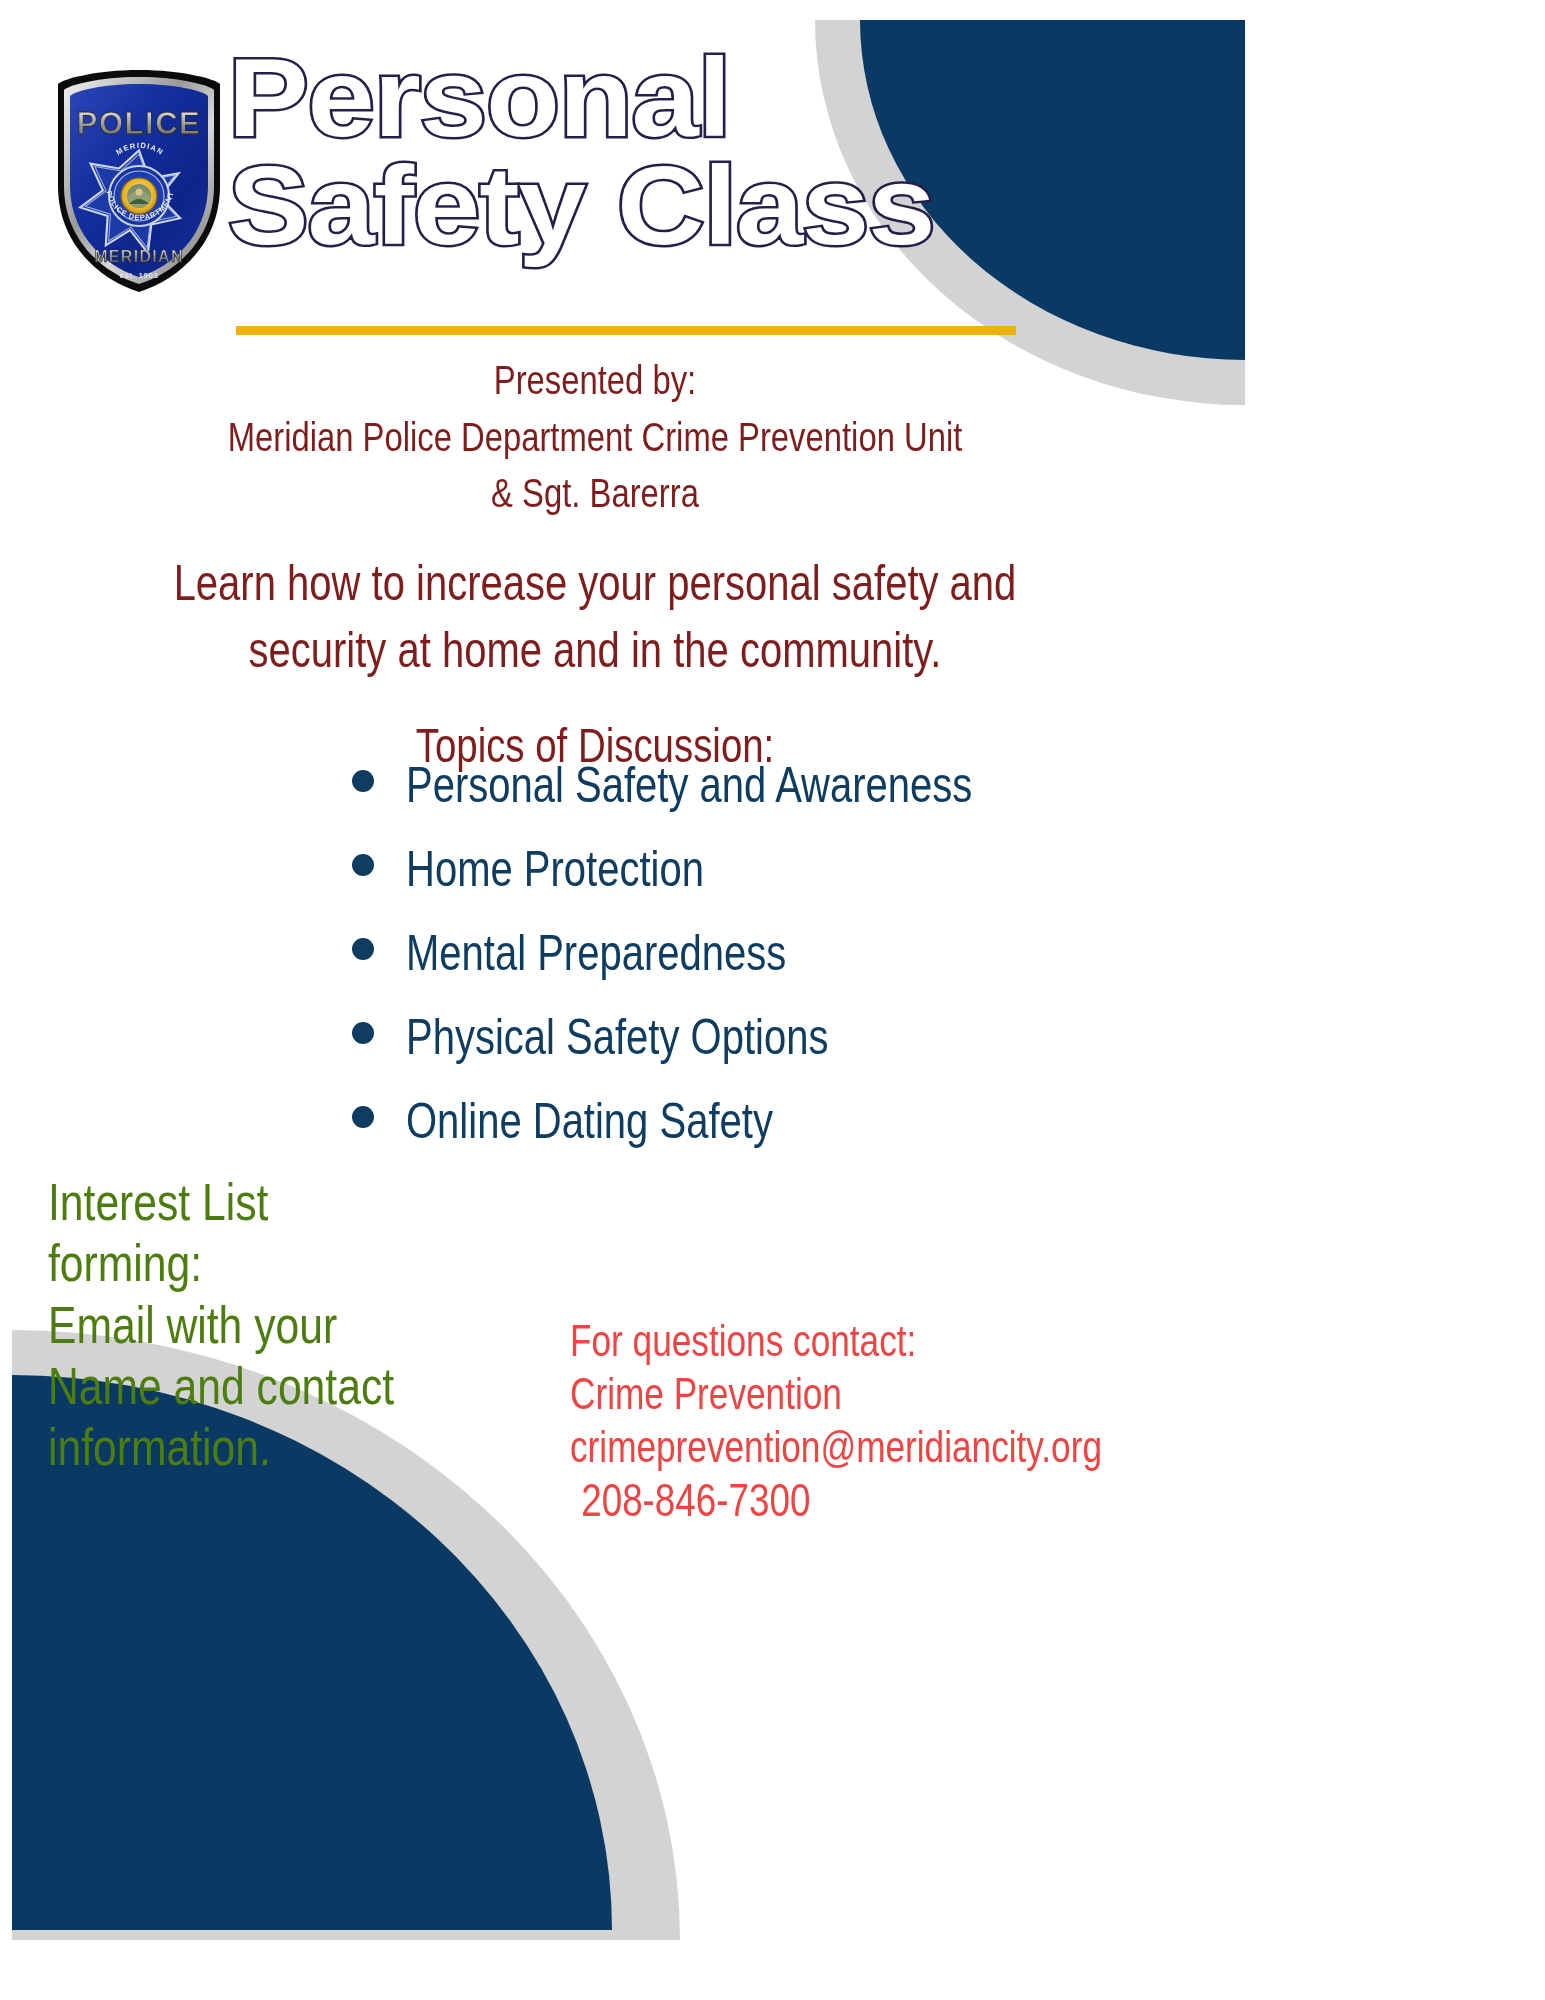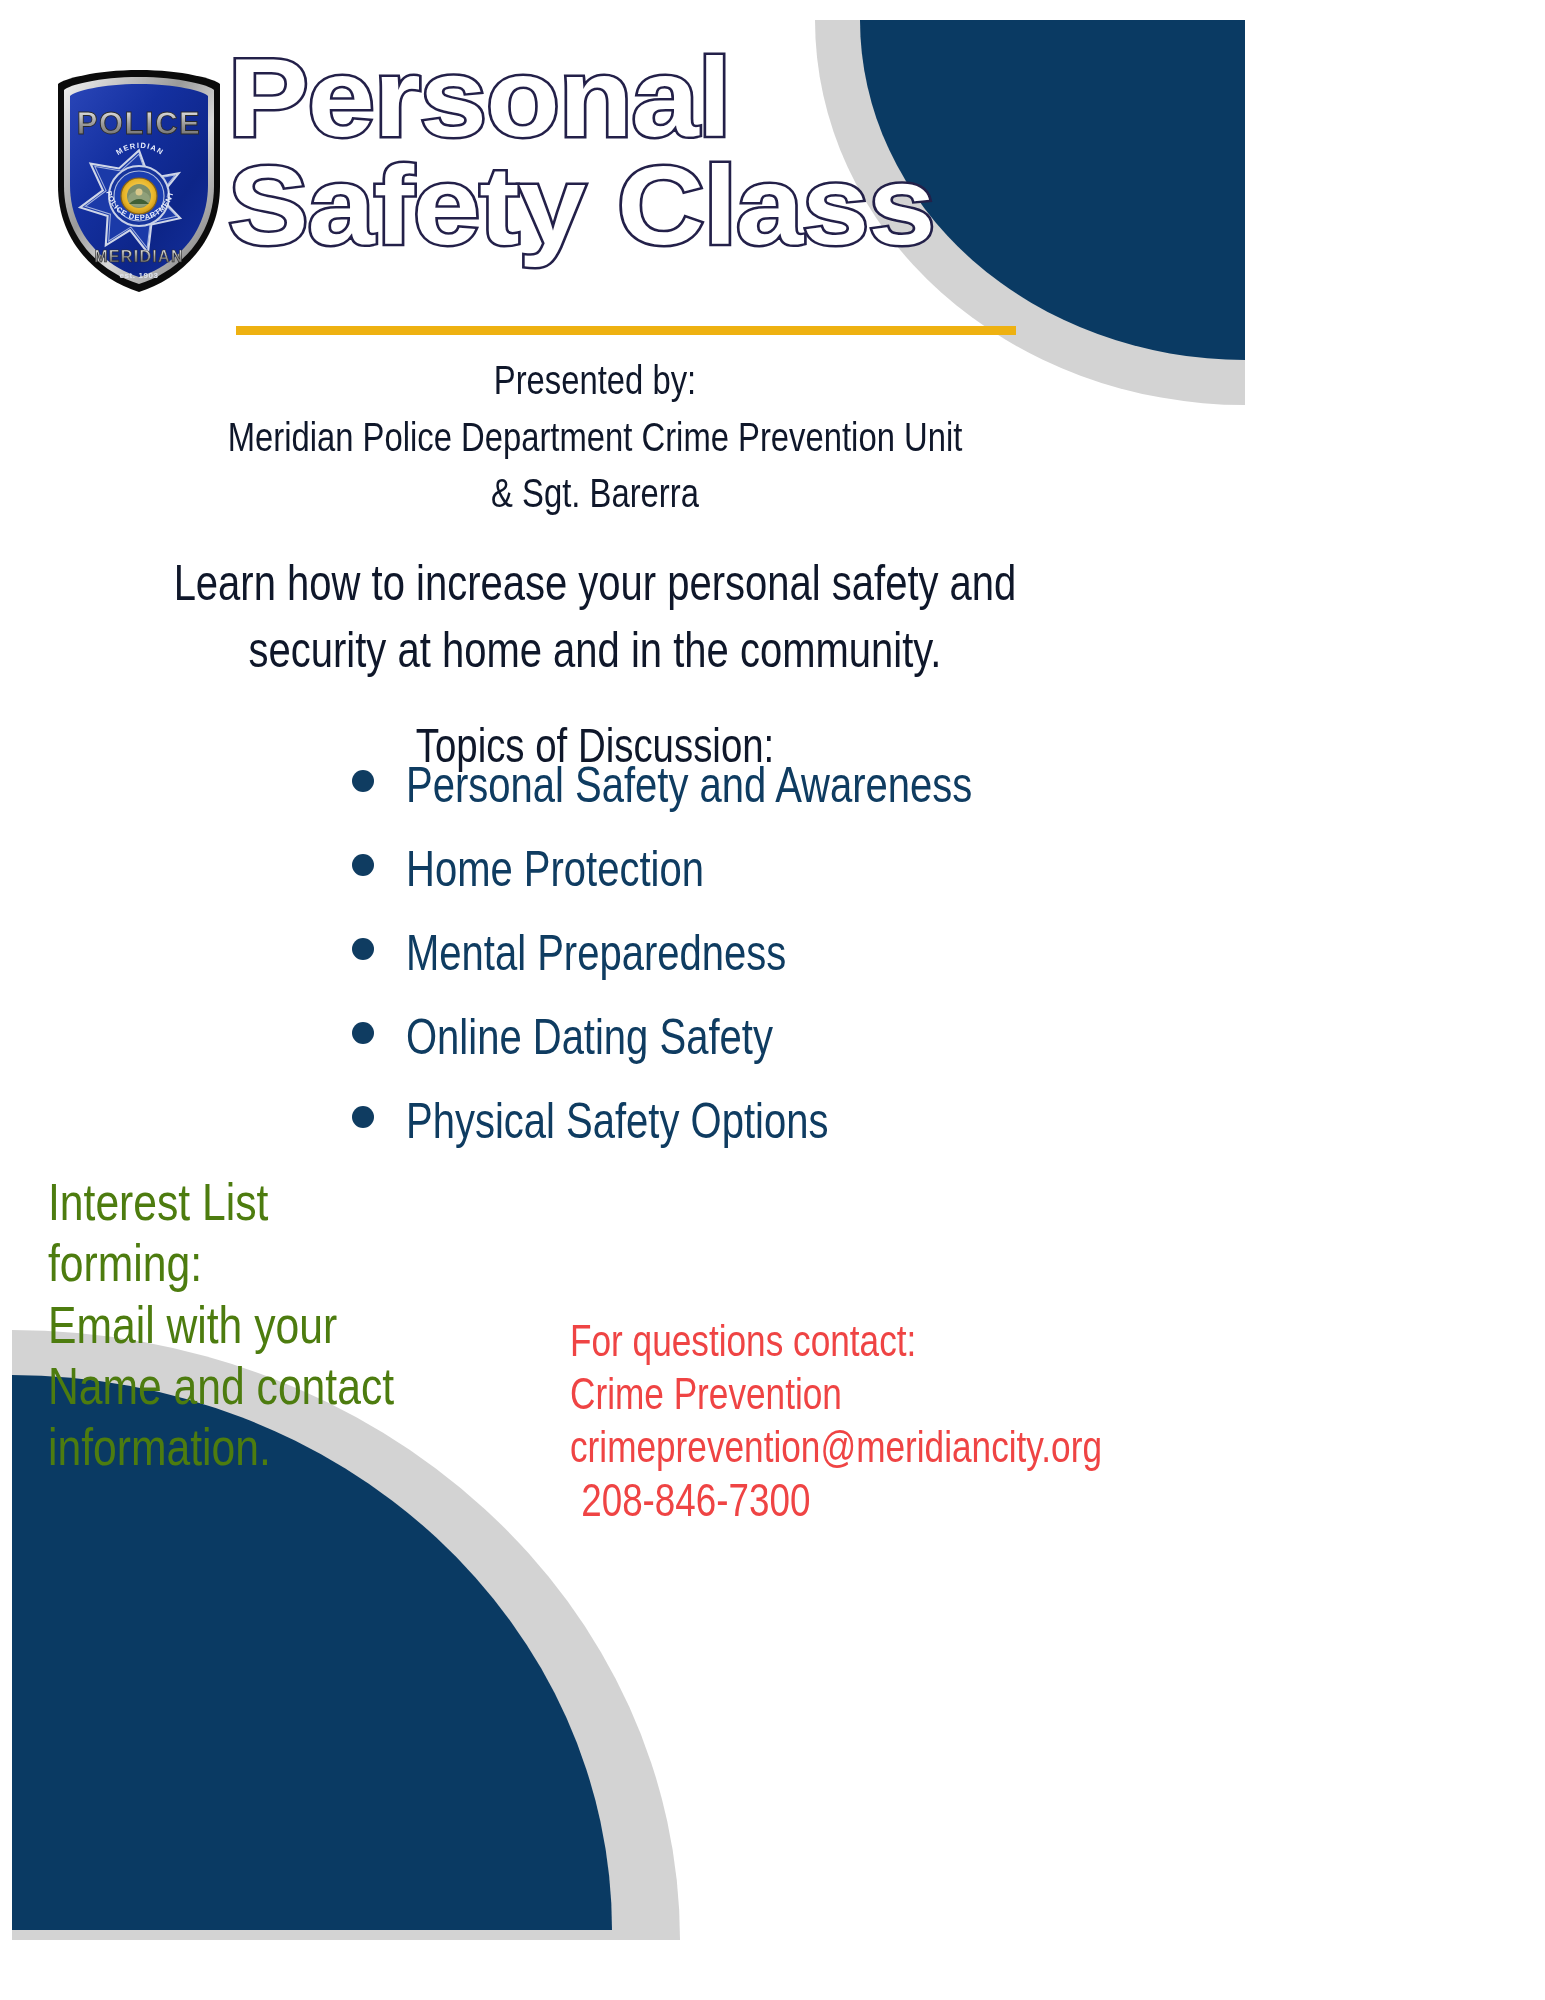--- a/index.html
+++ b/index.html
@@ -105,21 +105,21 @@
   }
 
   
   .body-col {
     position: absolute;
     left: 0;
     top: 352px;
     width: 1190px;
     text-align: center;
     z-index: 5;
-    color: #0f172a;
+    color: #7f1d1d;
   }
   .presented-by {
     font-size: 41px;
     line-height: 1.38;
     font-weight: normal;
     transform: scaleX(0.80);
     transform-origin: center top;
     white-space: nowrap;
   }
   .org-line {
@@ -316,25 +316,25 @@
     <li class="topic-item">
       <span class="topic-bullet"></span>
       <span class="topic-label">Home Protection</span>
     </li>
     <li class="topic-item">
       <span class="topic-bullet"></span>
       <span class="topic-label">Mental Preparedness</span>
     </li>
     <li class="topic-item">
       <span class="topic-bullet"></span>
+      <span class="topic-label">Physical Safety Options</span>
+    </li>
+    <li class="topic-item">
+      <span class="topic-bullet"></span>
       <span class="topic-label">Online Dating Safety</span>
-    </li>
-    <li class="topic-item">
-      <span class="topic-bullet"></span>
-      <span class="topic-label">Physical Safety Options</span>
     </li>
   </ul>
 
   <div class="interest-block">
     <div class="interest-line">Interest List</div>
     <div class="interest-line">forming:</div>
     <div class="interest-line">Email with your</div>
     <div class="interest-line">Name and contact</div>
     <div class="interest-line">information.</div>
   </div>

